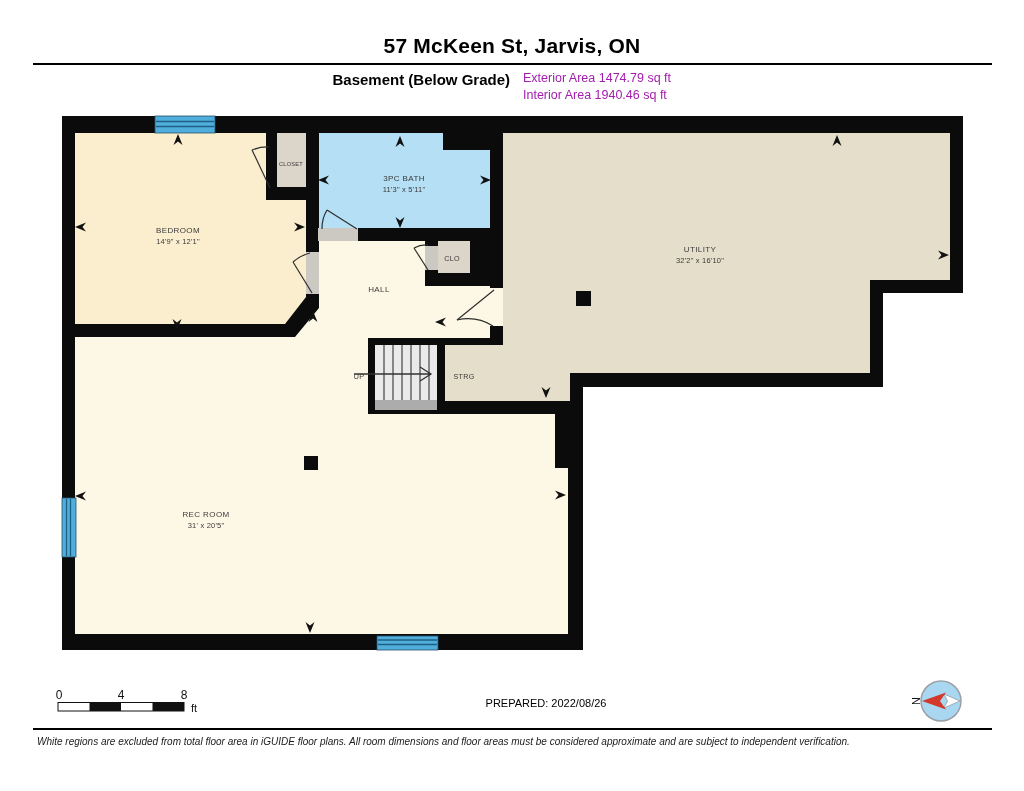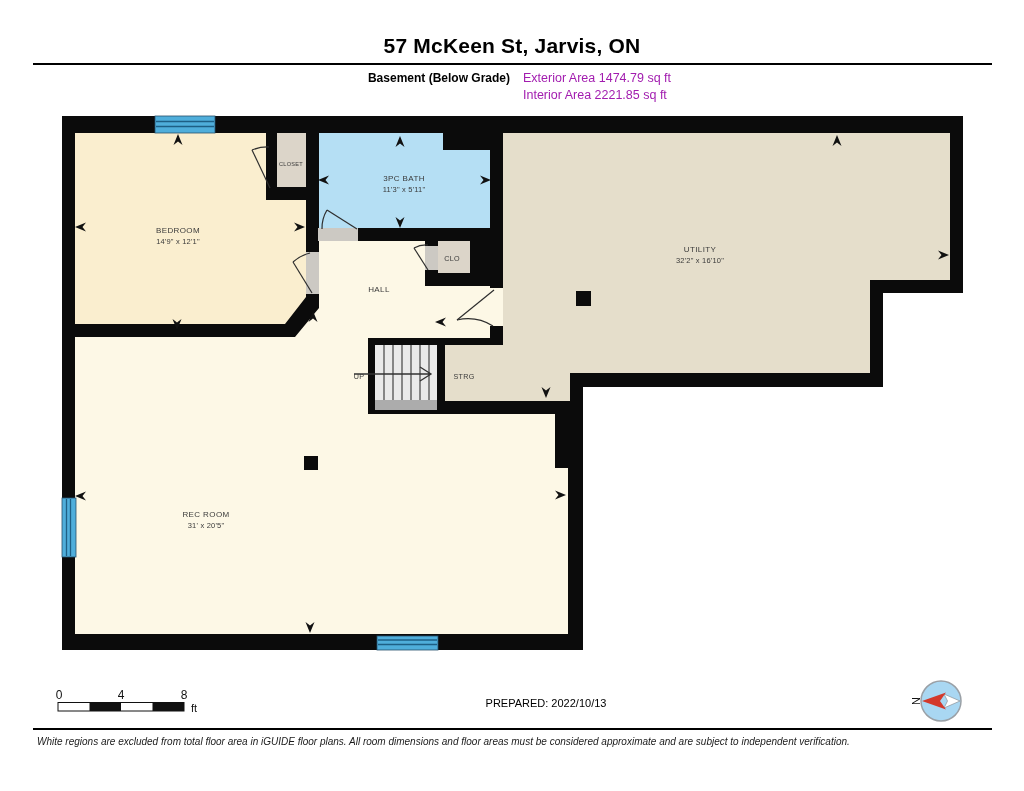--- a/index.html
+++ b/index.html
@@ -5,21 +5,21 @@
   html,body{margin:0;padding:0;background:#ffffff;}
   #page{position:relative;width:1024px;height:791px;background:#fff;
         font-family:"Liberation Sans", sans-serif;overflow:hidden;}
   .abs{position:absolute;}
   #title{top:34px;left:0;width:1024px;text-align:center;
          font-size:21px;font-weight:bold;color:#000;letter-spacing:.2px;}
   .rule{left:33px;right:32px;height:0;border-top:2px solid #000;}
   #rule-top{top:63px;}
   #rule-bottom{top:728px;}
   #floor-label{top:71px;left:0;width:510px;text-align:right;
-               font-size:12px;font-weight:bold;color:#000;}
+               font-size:15px;font-weight:bold;color:#000;}
   .area-line{left:523px;font-size:12.5px;color:#a21caf;}
   #ext-area{top:71px;}
   #int-area{top:88px;}
   #prepared{top:697px;left:421px;width:250px;text-align:center;
             font-size:11px;color:#000;}
   #disclaimer{top:736px;left:37px;width:960px;font-size:10px;color:#1a1a1a;font-style:italic;}
   svg{position:absolute;top:0;left:0;}
   .room-label{font-size:8px;fill:#3a3a3a;letter-spacing:.4px;text-anchor:middle;}
   .room-dims{font-size:7.5px;fill:#3a3a3a;letter-spacing:.2px;text-anchor:middle;}
   .tiny-label{font-size:5.6px;fill:#3a3a3a;letter-spacing:.3px;text-anchor:middle;}
@@ -36,21 +36,21 @@
 </head>
 <body>
 
 <div id="page">
 
   <div class="abs" id="title">57 McKeen St, Jarvis, ON</div>
   <div class="abs rule" id="rule-top"></div>
 
   <div class="abs" id="floor-label">Basement (Below Grade)</div>
   <div class="abs area-line" id="ext-area">Exterior Area 1474.79 sq ft</div>
-  <div class="abs area-line" id="int-area">Interior Area 2221.85 sq ft</div>
+  <div class="abs area-line" id="int-area">Interior Area 1940.46 sq ft</div>
 
   <svg width="1024" height="791" viewBox="0 0 1024 791">
     <defs>
       <polygon id="arr" points="0,-6 4.5,5 0,1.5 -4.5,5" fill="#111"></polygon>
     </defs>
 
     <polygon points="62,116 963,116 963,293 883,293 883,387 583,387 583,650 62,650" fill="#0b0b0b"></polygon>
 
     <polygon points="75,133 266,133 266,200 306,200 306,297 285,324 75,324" fill="#FAEECF"></polygon>
     <rect x="277" y="133" width="29" height="54" fill="#DCD5C9"></rect>
@@ -157,17 +157,17 @@
     </g>
 
     <g>
       <circle cx="941" cy="701" r="20" stroke="#9AA0A6" stroke-width="1.5" fill="#A9D7F2"></circle>
       <polygon points="960,701 944,694 947.5,701 944,708" fill="#ffffff" stroke="#8B9196" stroke-width="0.7"></polygon>
       <polygon points="922,701 946,692.5 940,701 946,709.5" fill="#D3392B"></polygon>
       <text class="north-n" x="916" y="705" transform="rotate(-90 916 701)">N</text>
     </g>
   </svg>
 
-  <div class="abs" id="prepared">PREPARED: 2022/10/13</div>
+  <div class="abs" id="prepared">PREPARED: 2022/08/26</div>
   <div class="abs rule" id="rule-bottom"></div>
   <div class="abs" id="disclaimer">White regions are excluded from total floor area in iGUIDE floor plans. All room dimensions and floor areas must be considered approximate and are subject to independent verification.</div>
 
 </div>
 
 </body></html>

